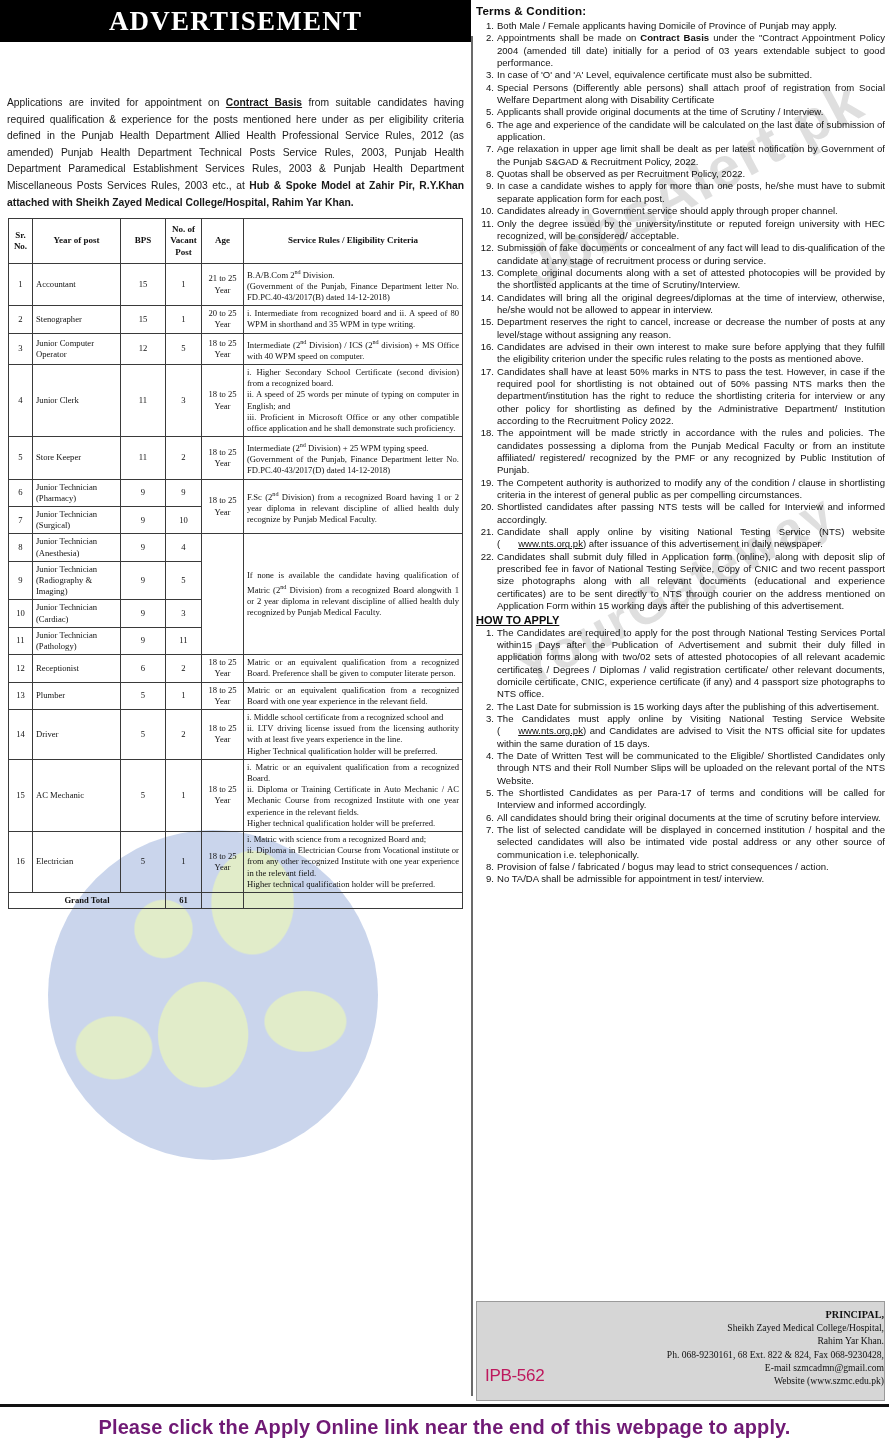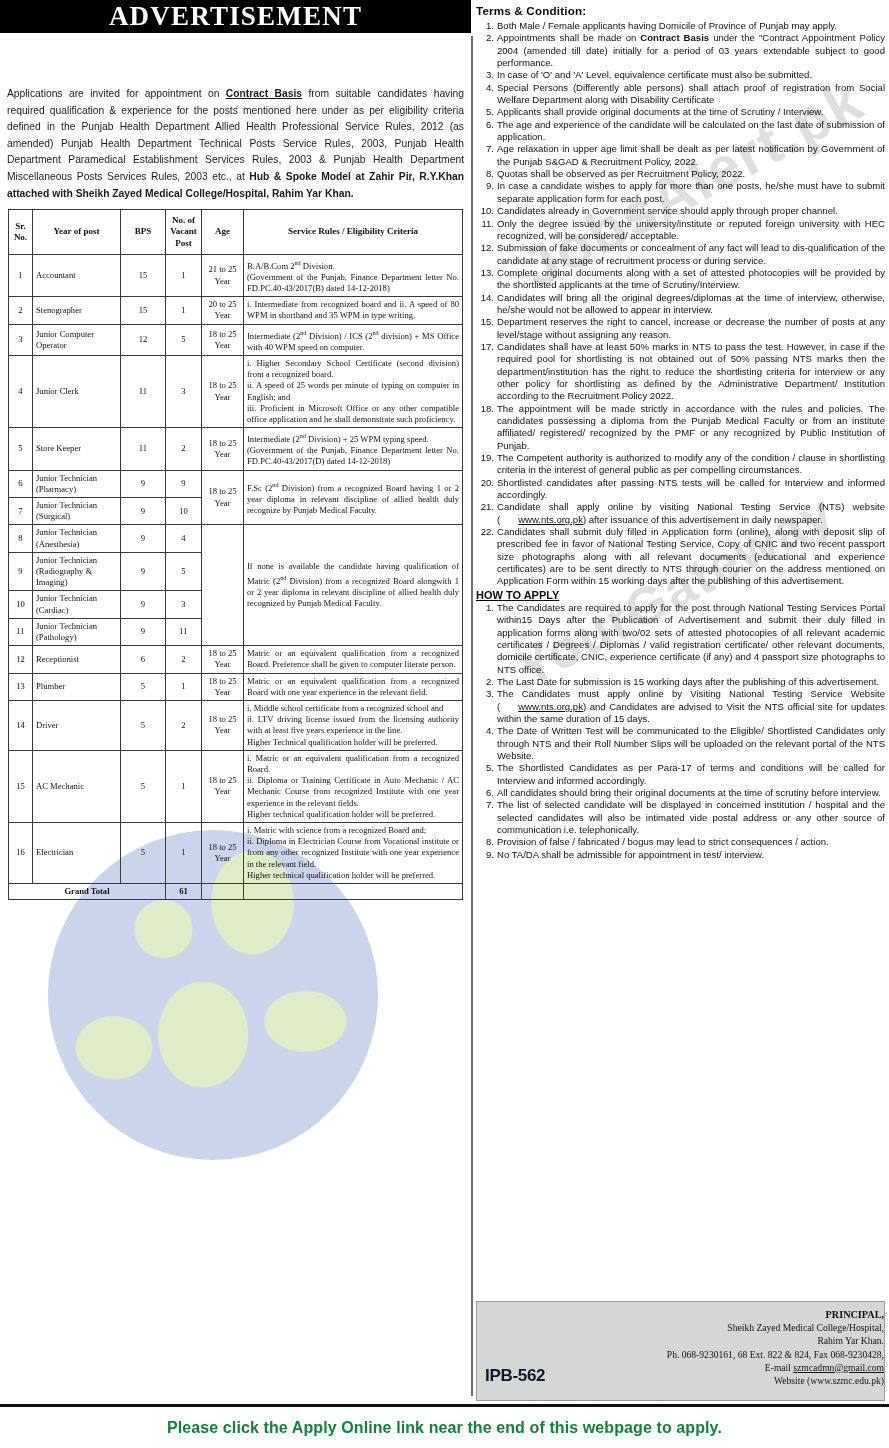--- a/index.html
+++ b/index.html
@@ -34,21 +34,21 @@
     white-space:nowrap;
   }
   .wm1 { left:505px; top:150px; font-size:58px; transform:rotate(-28deg); letter-spacing:2px;}
   .wm2 { left:500px; top:560px; font-size:52px; transform:rotate(-28deg); letter-spacing:2px;}
 
   
   .left {
     position:absolute; left:0; top:0; width:471px; height:1404px; z-index:2;
   }
   .adv-bar {
-    background:#000000; height:33px; width:471px;
+    background:#000000; height:42px; width:471px;
     display:flex; align-items:center; justify-content:center;
   }
   .adv-title {
     color:#ffffff; font-family:"Liberation Serif","DejaVu Serif",serif;
     font-weight:bold; font-size:27px; letter-spacing:1.2px;
   }
   .intro {
     padding:5px 7px 4px 7px;
     font-family:"Liberation Sans","DejaVu Sans",sans-serif;
     font-size:10.3px; line-height:16.6px; text-align:justify; color:#1a1a1a;margin-top:48px;
@@ -106,39 +106,39 @@
   ol.terms li .lnk { text-decoration:underline;padding-left:18px; }
   ol.howto li { margin-bottom:0px; }
 
   .footer-block {
     position:absolute; left:0px; top:1297px; width:409px; height:100px;
     background:#d6d6d6; border:1px solid #9a9a9a;
   }
   .ipb {
     position:absolute; left:8px; top:64px;
     font-family:"Liberation Sans","DejaVu Sans",sans-serif;
-    font-weight:bold; font-size:17px; color:#0f172a; letter-spacing:-.3px;
+    font-weight:normal; font-size:17px; color:#be185d; letter-spacing:-.3px;
   }
   .sig {
     position:absolute; right:0; top:6px; text-align:right;
     font-family:"Liberation Serif","DejaVu Serif",serif;
     font-size:9.6px; line-height:13.2px; color:#111;
   }
   .sig .pr { font-weight:bold; font-size:10.2px; }
-  .sig .em { text-decoration:underline; }
+  .sig .em { }
 
   
   .redbar {
     position:absolute; left:0; top:1404px; width:889px; height:44px;
     background:#ffffff; display:flex; align-items:center; justify-content:center;
     border-top:3px solid #111; z-index:4;
   }
   .redbar span {
-    color:#15803d; font-family:"Liberation Sans","DejaVu Sans",sans-serif;
-    font-weight:bold; font-size:16px; letter-spacing:.1px;
+    color:#701a75; font-family:"Liberation Sans","DejaVu Sans",sans-serif;
+    font-weight:bold; font-size:20px; letter-spacing:.1px;
   }
 </style>
 </head>
 <body>
 
 <div class="page">
 
   <div class="watermark"></div>
   <div class="wm-text wm1">JobsAlert.pk</div>
   <div class="wm-text wm2">YourGateway</div>
@@ -345,20 +345,21 @@
         <li><span class="num">6.</span>The age and experience of the candidate will be calculated on the last date of submission of application.</li>
         <li><span class="num">7.</span>Age relaxation in upper age limit shall be dealt as per latest notification by Government of the Punjab S&amp;GAD &amp; Recruitment Policy, 2022.</li>
         <li><span class="num">8.</span>Quotas shall be observed as per Recruitment Policy, 2022.</li>
         <li><span class="num">9.</span>In case a candidate wishes to apply for more than one posts, he/she must have to submit separate application form for each post.</li>
         <li><span class="num">10.</span>Candidates already in Government service should apply through proper channel.</li>
         <li><span class="num">11.</span>Only the degree issued by the university/institute or reputed foreign university with HEC recognized, will be considered/ acceptable.</li>
         <li><span class="num">12.</span>Submission of fake documents or concealment of any fact will lead to dis-qualification of the candidate at any stage of recruitment process or during service.</li>
         <li><span class="num">13.</span>Complete original documents along with a set of attested photocopies will be provided by the shortlisted applicants at the time of Scrutiny/Interview.</li>
         <li><span class="num">14.</span>Candidates will bring all the original degrees/diplomas at the time of interview, otherwise, he/she would not be allowed to appear in interview.</li>
         <li><span class="num">15.</span>Department reserves the right to cancel, increase or decrease the number of posts at any level/stage without assigning any reason.</li>
+        <li><span class="num">16.</span>Candidates are advised in their own interest to make sure before applying that they fulfill the eligibility criterion under the specific rules relating to the posts as mentioned above.</li>
         <li><span class="num">17.</span>Candidates shall have at least 50% marks in NTS to pass the test. However, in case if the required pool for shortlisting is not obtained out of 50% passing NTS marks then the department/institution has the right to reduce the shortlisting criteria for interview or any other policy for shortlisting as defined by the Administrative Department/ Institution according to the Recruitment Policy 2022.</li>
         <li><span class="num">18.</span>The appointment will be made strictly in accordance with the rules and policies. The candidates possessing a diploma from the Punjab Medical Faculty or from an institute affiliated/ registered/ recognized by the PMF or any recognized by Public Institution of Punjab.</li>
         <li><span class="num">19.</span>The Competent authority is authorized to modify any of the condition / clause in shortlisting criteria in the interest of general public as per compelling circumstances.</li>
         <li><span class="num">20.</span>Shortlisted candidates after passing NTS tests will be called for Interview and informed accordingly.</li>
         <li><span class="num">21.</span>Candidate shall apply online by visiting National Testing Service (NTS) website (<span class="lnk">www.nts.org.pk</span>) after issuance of this advertisement in daily newspaper.</li>
         <li><span class="num">22.</span>Candidates shall submit duly filled in Application form (online), along with deposit slip of prescribed fee in favor of National Testing Service, Copy of CNIC and two recent passport size photographs along with all relevant documents (educational and experience certificates) are to be sent directly to NTS through courier on the address mentioned on Application Form within 15 working days after the publishing of this advertisement.</li>
       </ol>
 
     <div class="sec-head2">HOW TO APPLY</div>
     <ol class="terms howto" id="howto-list">

